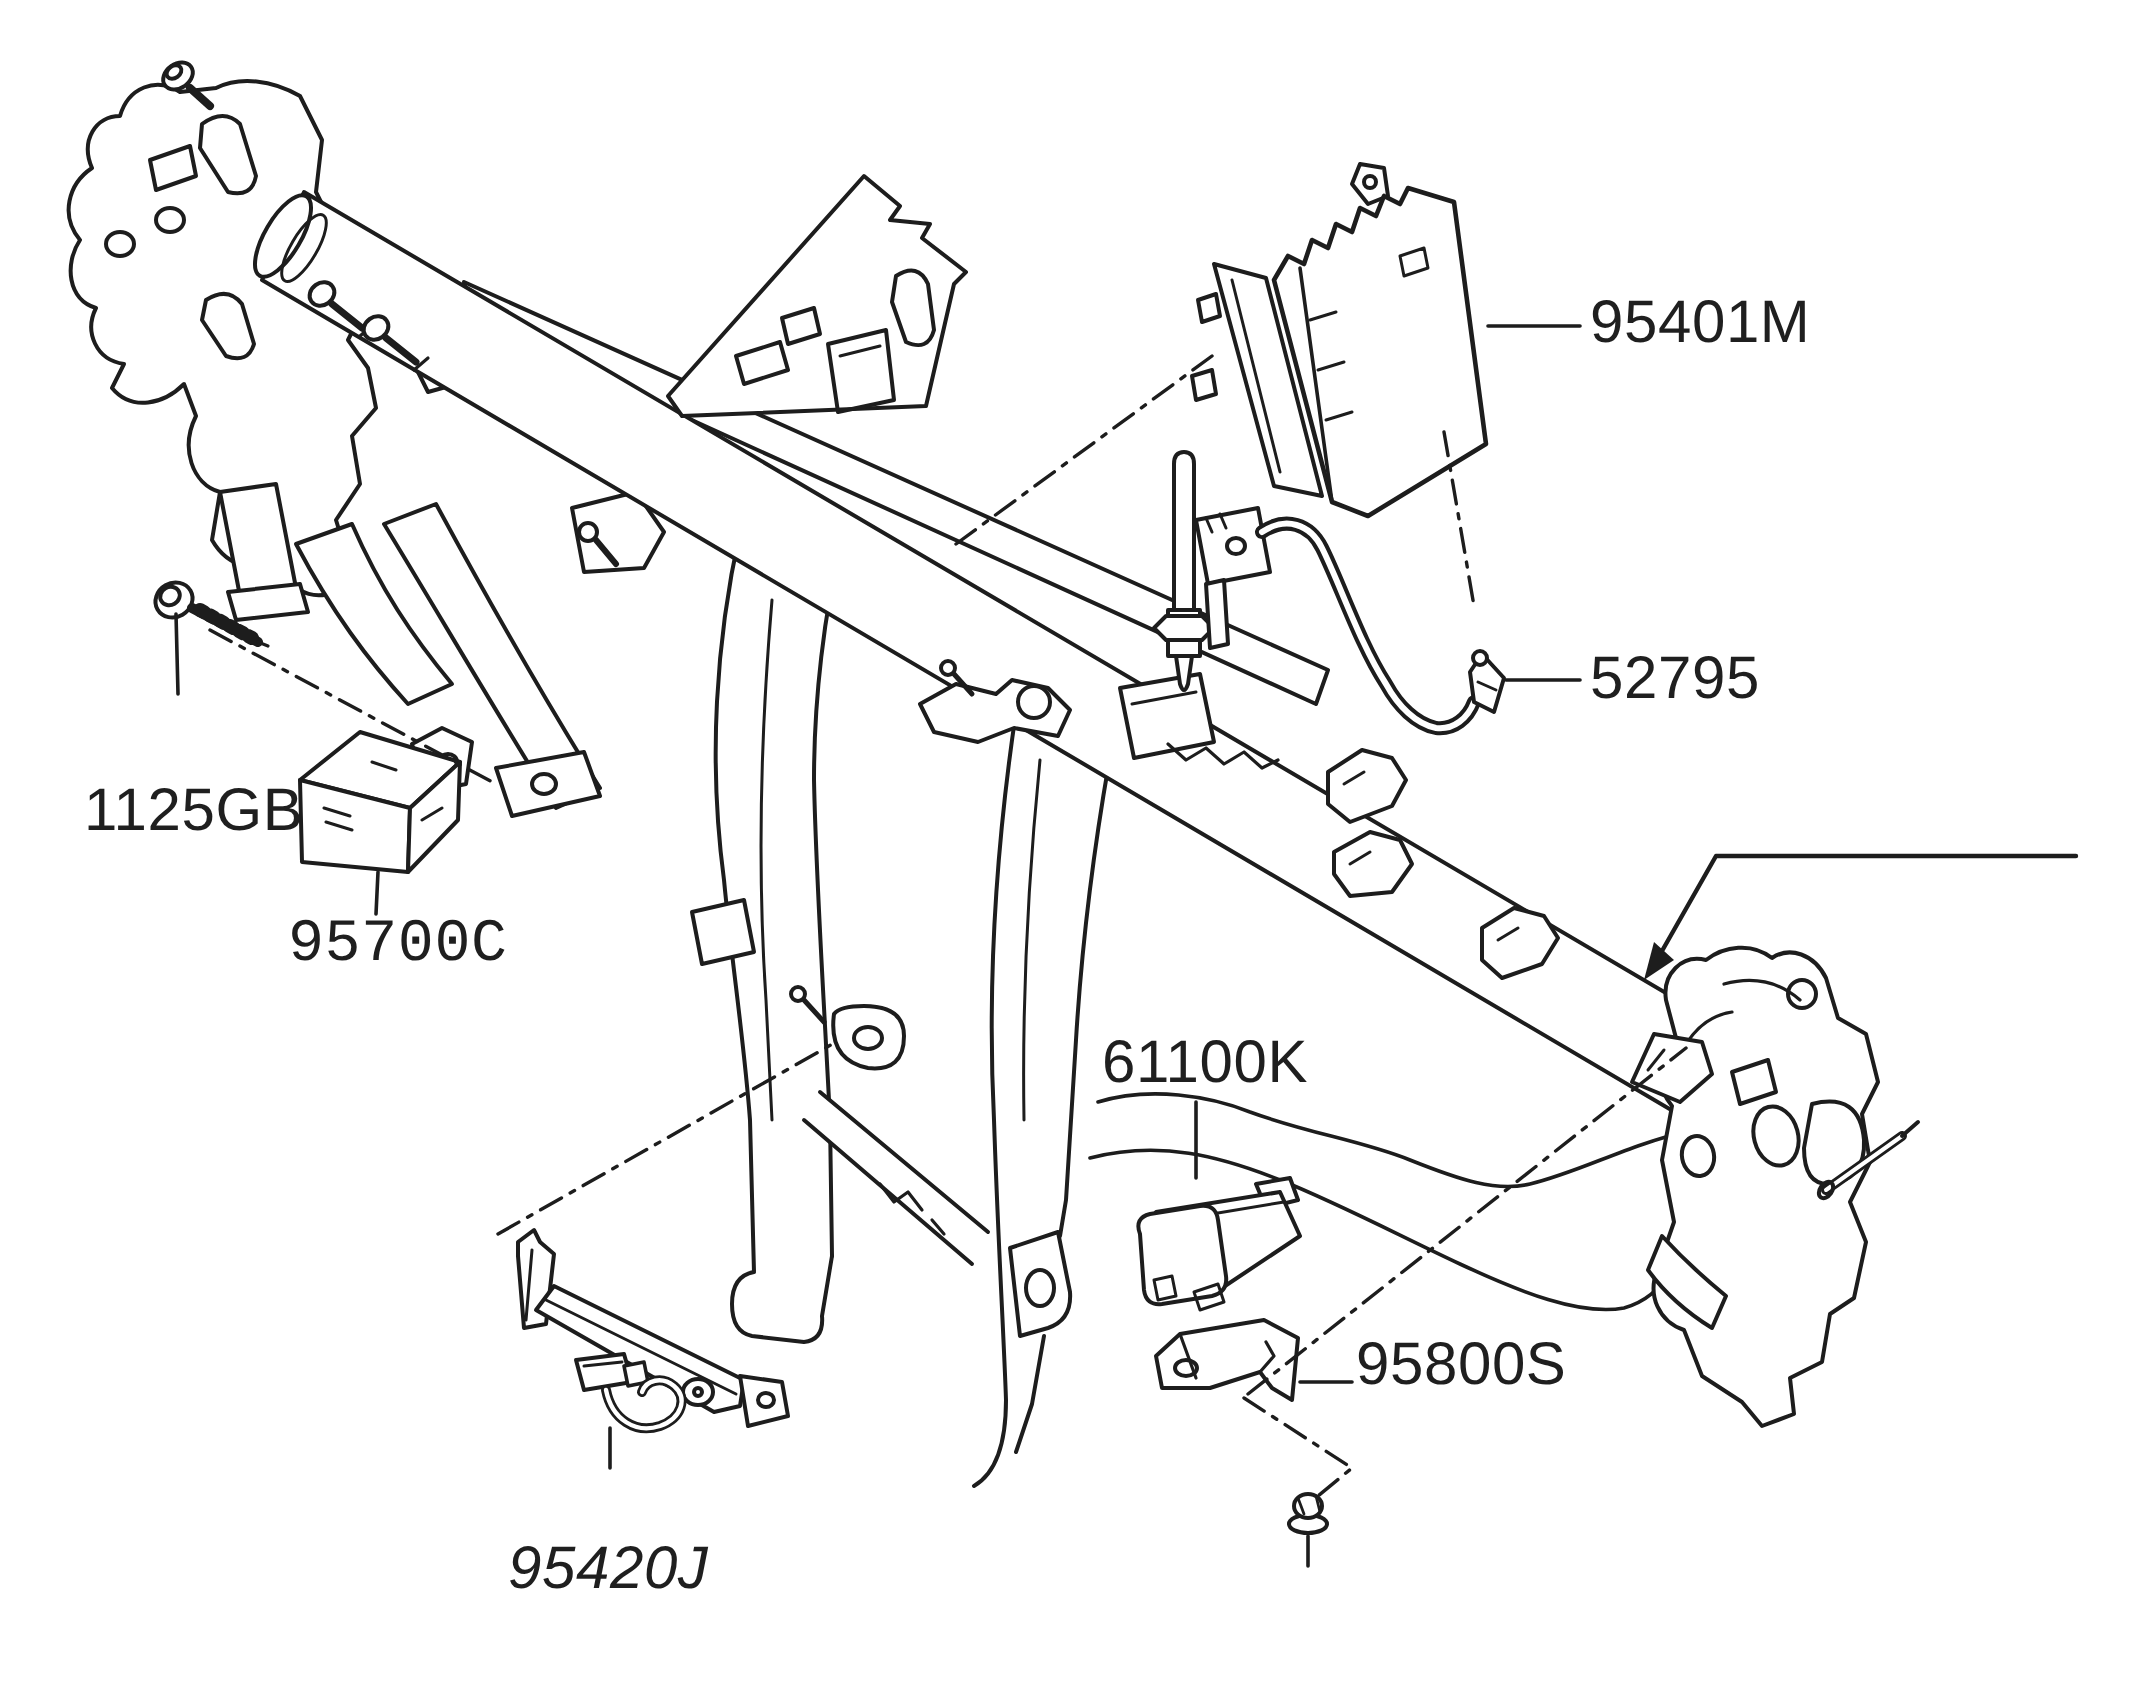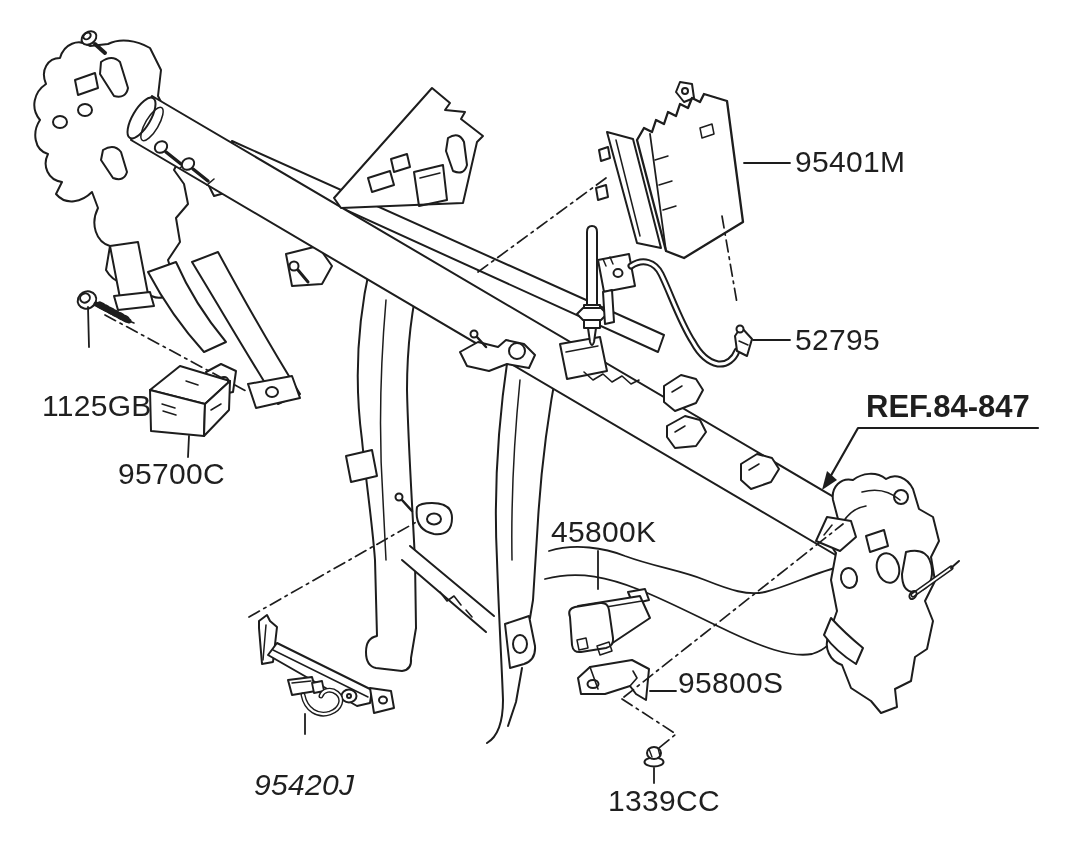--- a/index.html
+++ b/index.html
@@ -244,20 +244,18 @@
 
   <g>
     <path stroke-width="2.2" d="M 1038,428 L 858,428 L 829,479"></path>
     <path fill="#1d1d1d" stroke="none" d="M 822,490 L 837,480 L 827,471 Z"></path>
   </g>
 </svg>
 
   <div class="callout" style="left:795px;top:145px;">95401M</div>
   <div class="callout" style="left:795px;top:323px;">52795</div>
   <div class="callout" style="left:42px;top:348px;margin-top:41px;">1125GB</div>
-  <div class="callout" style="left:118px;top:457px;">95700C</div>
-  <div class="callout" style="left:551px;top:515px;">45800K</div>
+  <div class="callout" style="left:144px;top:457px;font-family:Liberation Mono, monospace;">95700C</div>
+  <div class="callout" style="left:551px;top:515px;">61100K</div>
   <div class="callout" style="left:678px;top:666px;">95800S</div>
   <div class="callout" style="left:254px;top:768px;font-style:italic;">95420J</div>
-  <div class="callout" style="left:608px;top:784px;">1339CC</div>
-  <div class="callout ref" style="left:866px;top:390px;">REF.84-847</div>
 
 </div>
 
 </body></html>

